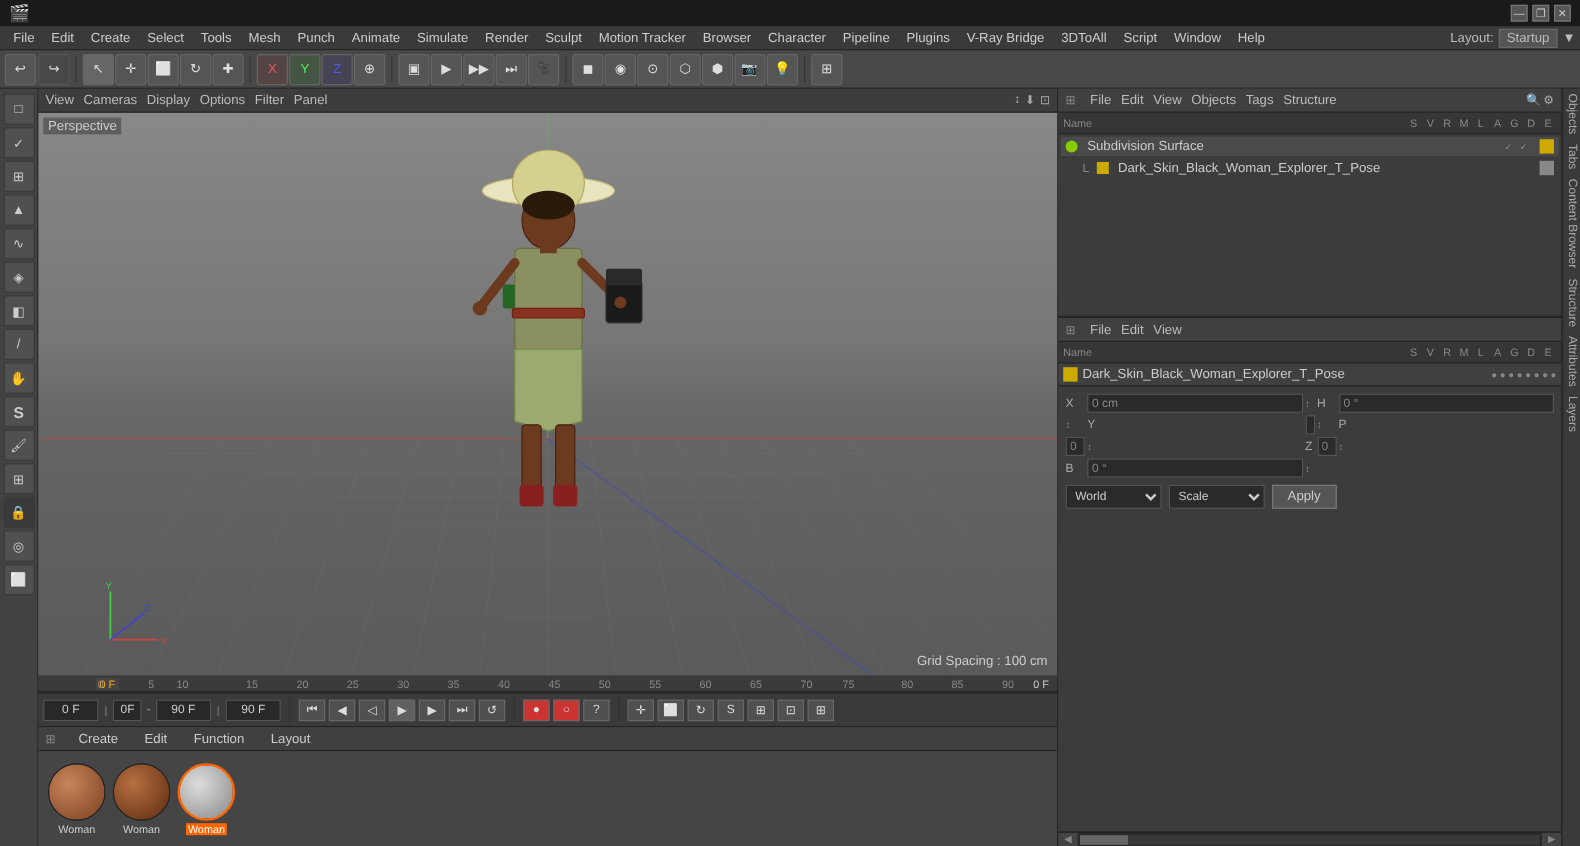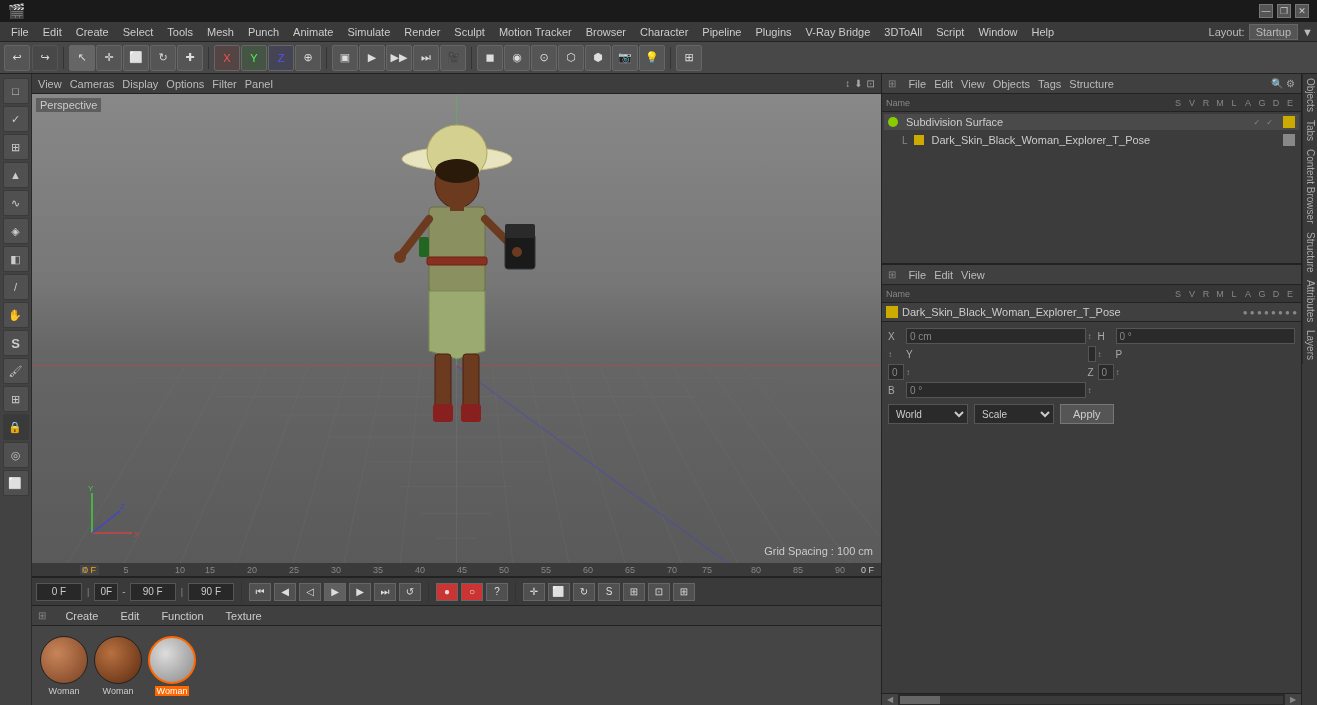--- a/index.html
+++ b/index.html
@@ -620,21 +620,21 @@
         <div id="viewport-label">Perspective</div>
         <div id="grid-spacing">Grid Spacing : 100 cm</div>
       </div>
     </div>
 
     <div id="tl-numbers">
       <div style="position:absolute;left:48px;font-size:9px;color:#ffaa00;background:#444;padding:0 3px;">0 F</div>
 
       <span class="tl-num" style="left:52px;">0</span>
       <span class="tl-num" style="left:94px;">5</span>
-      <span class="tl-num" style="left:148px;">10</span>
+      <span class="tl-num" style="left:120px;">10</span>
       <span class="tl-num" style="left:178px;">15</span>
       <span class="tl-num" style="left:220px;">20</span>
       <span class="tl-num" style="left:262px;">25</span>
       <span class="tl-num" style="left:304px;">30</span>
       <span class="tl-num" style="left:346px;">35</span>
       <span class="tl-num" style="left:388px;">40</span>
       <span class="tl-num" style="left:430px;">45</span>
       <span class="tl-num" style="left:472px;">50</span>
       <span class="tl-num" style="left:514px;">55</span>
       <span class="tl-num" style="left:556px;">60</span>
@@ -679,21 +679,21 @@
       <div class="tc-btn">⊡</div>
       <div class="tc-btn">⊞</div>
     </div>
 
     <div id="bottom-panel" style="height:100px;background:#3c3c3c;border-top:1px solid #222;display:flex;flex-direction:column;">
       <div id="material-toolbar">
         <span style="font-size:10px;color:#888;margin-right:4px;">⊞</span>
         <span class="menu-item">Create</span>
         <span class="menu-item">Edit</span>
         <span class="menu-item">Function</span>
-        <span class="menu-item">Texture</span>
+        <span class="menu-item">Layout</span>
       </div>
       <div id="material-content">
         <div class="material-ball">
           <div class="material-sphere mat-skin"></div>
           <span class="material-name">Woman</span>
         </div>
         <div class="material-ball">
           <div class="material-sphere mat-skin2"></div>
           <span class="material-name">Woman</span>
         </div>

